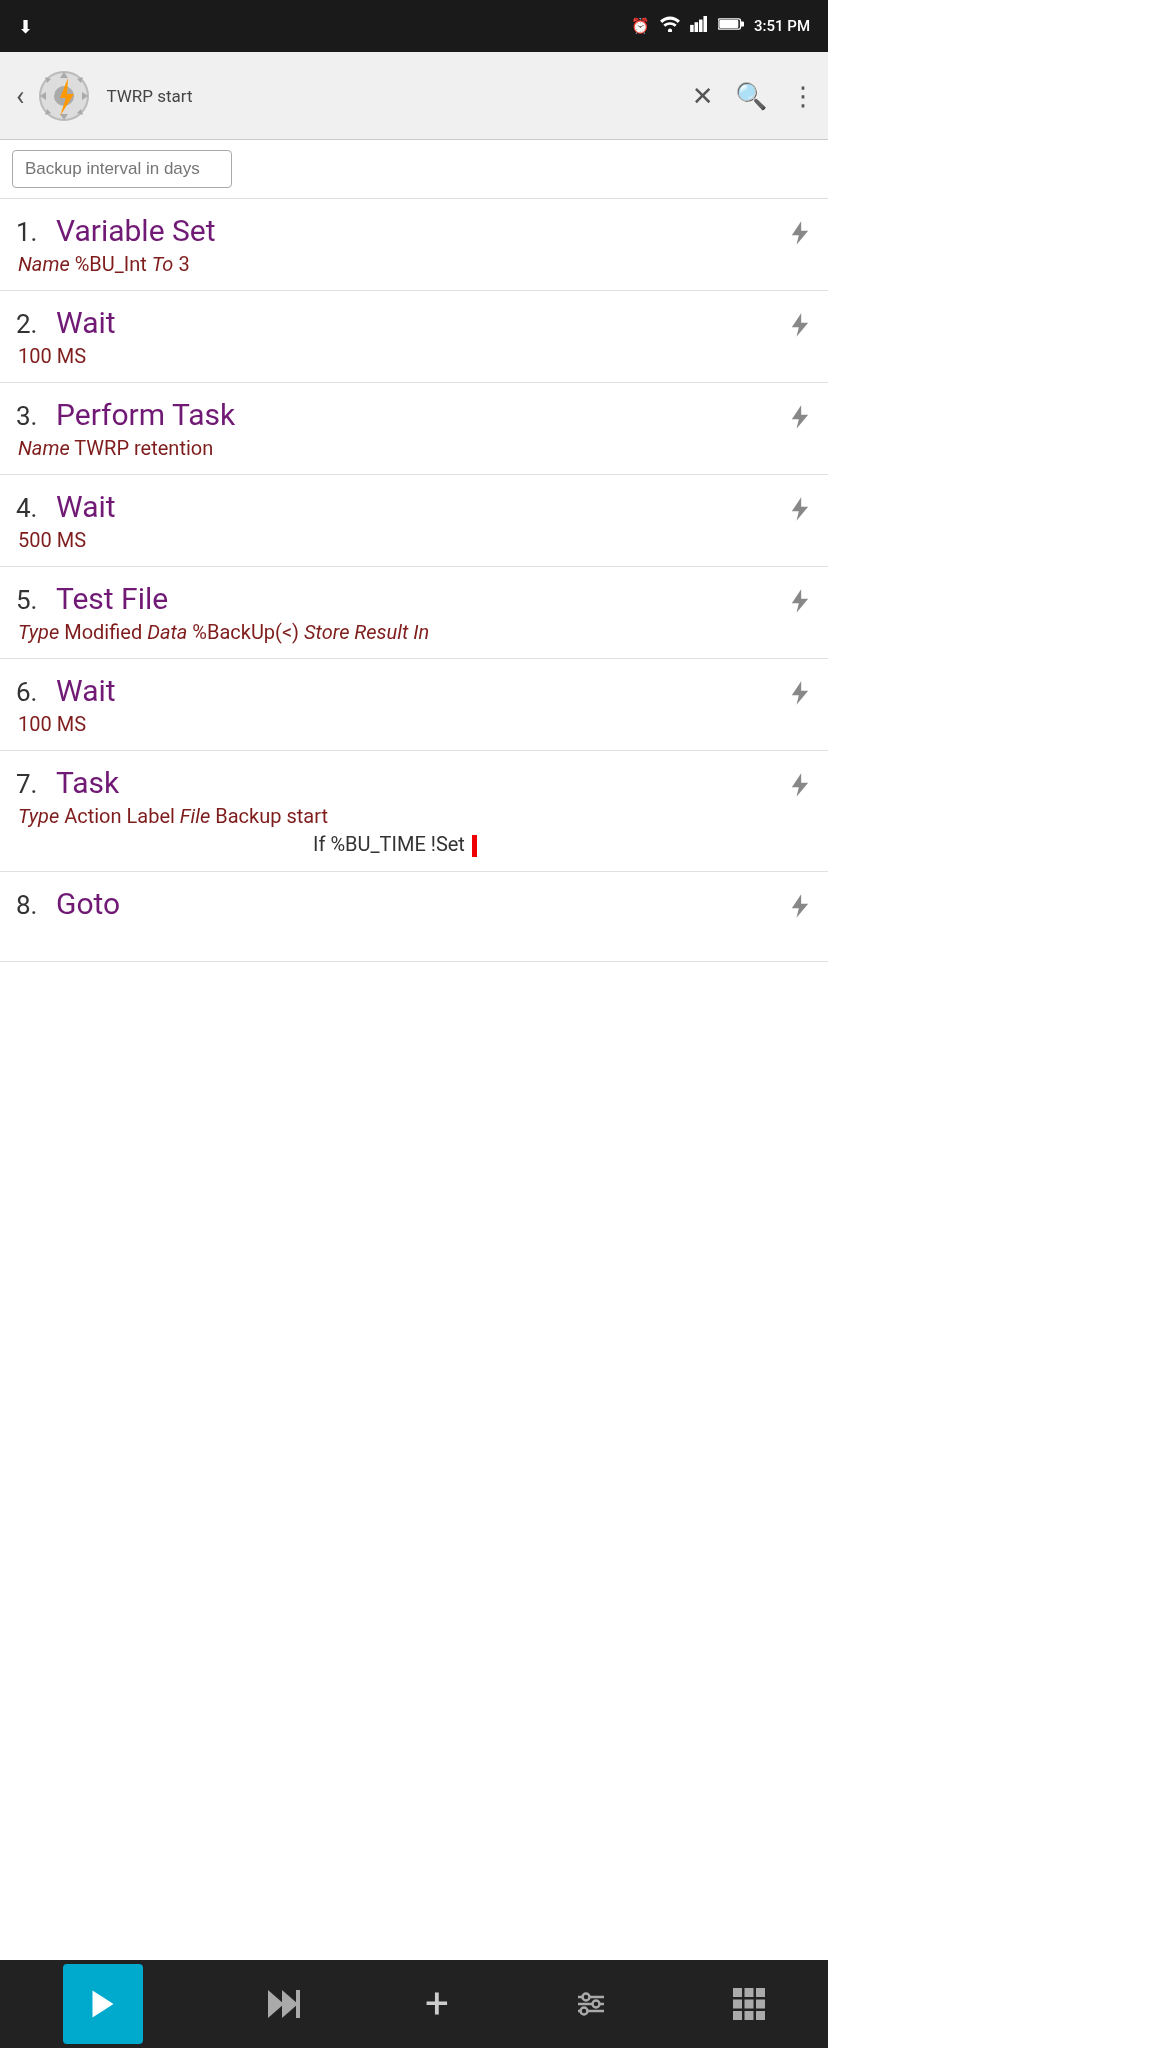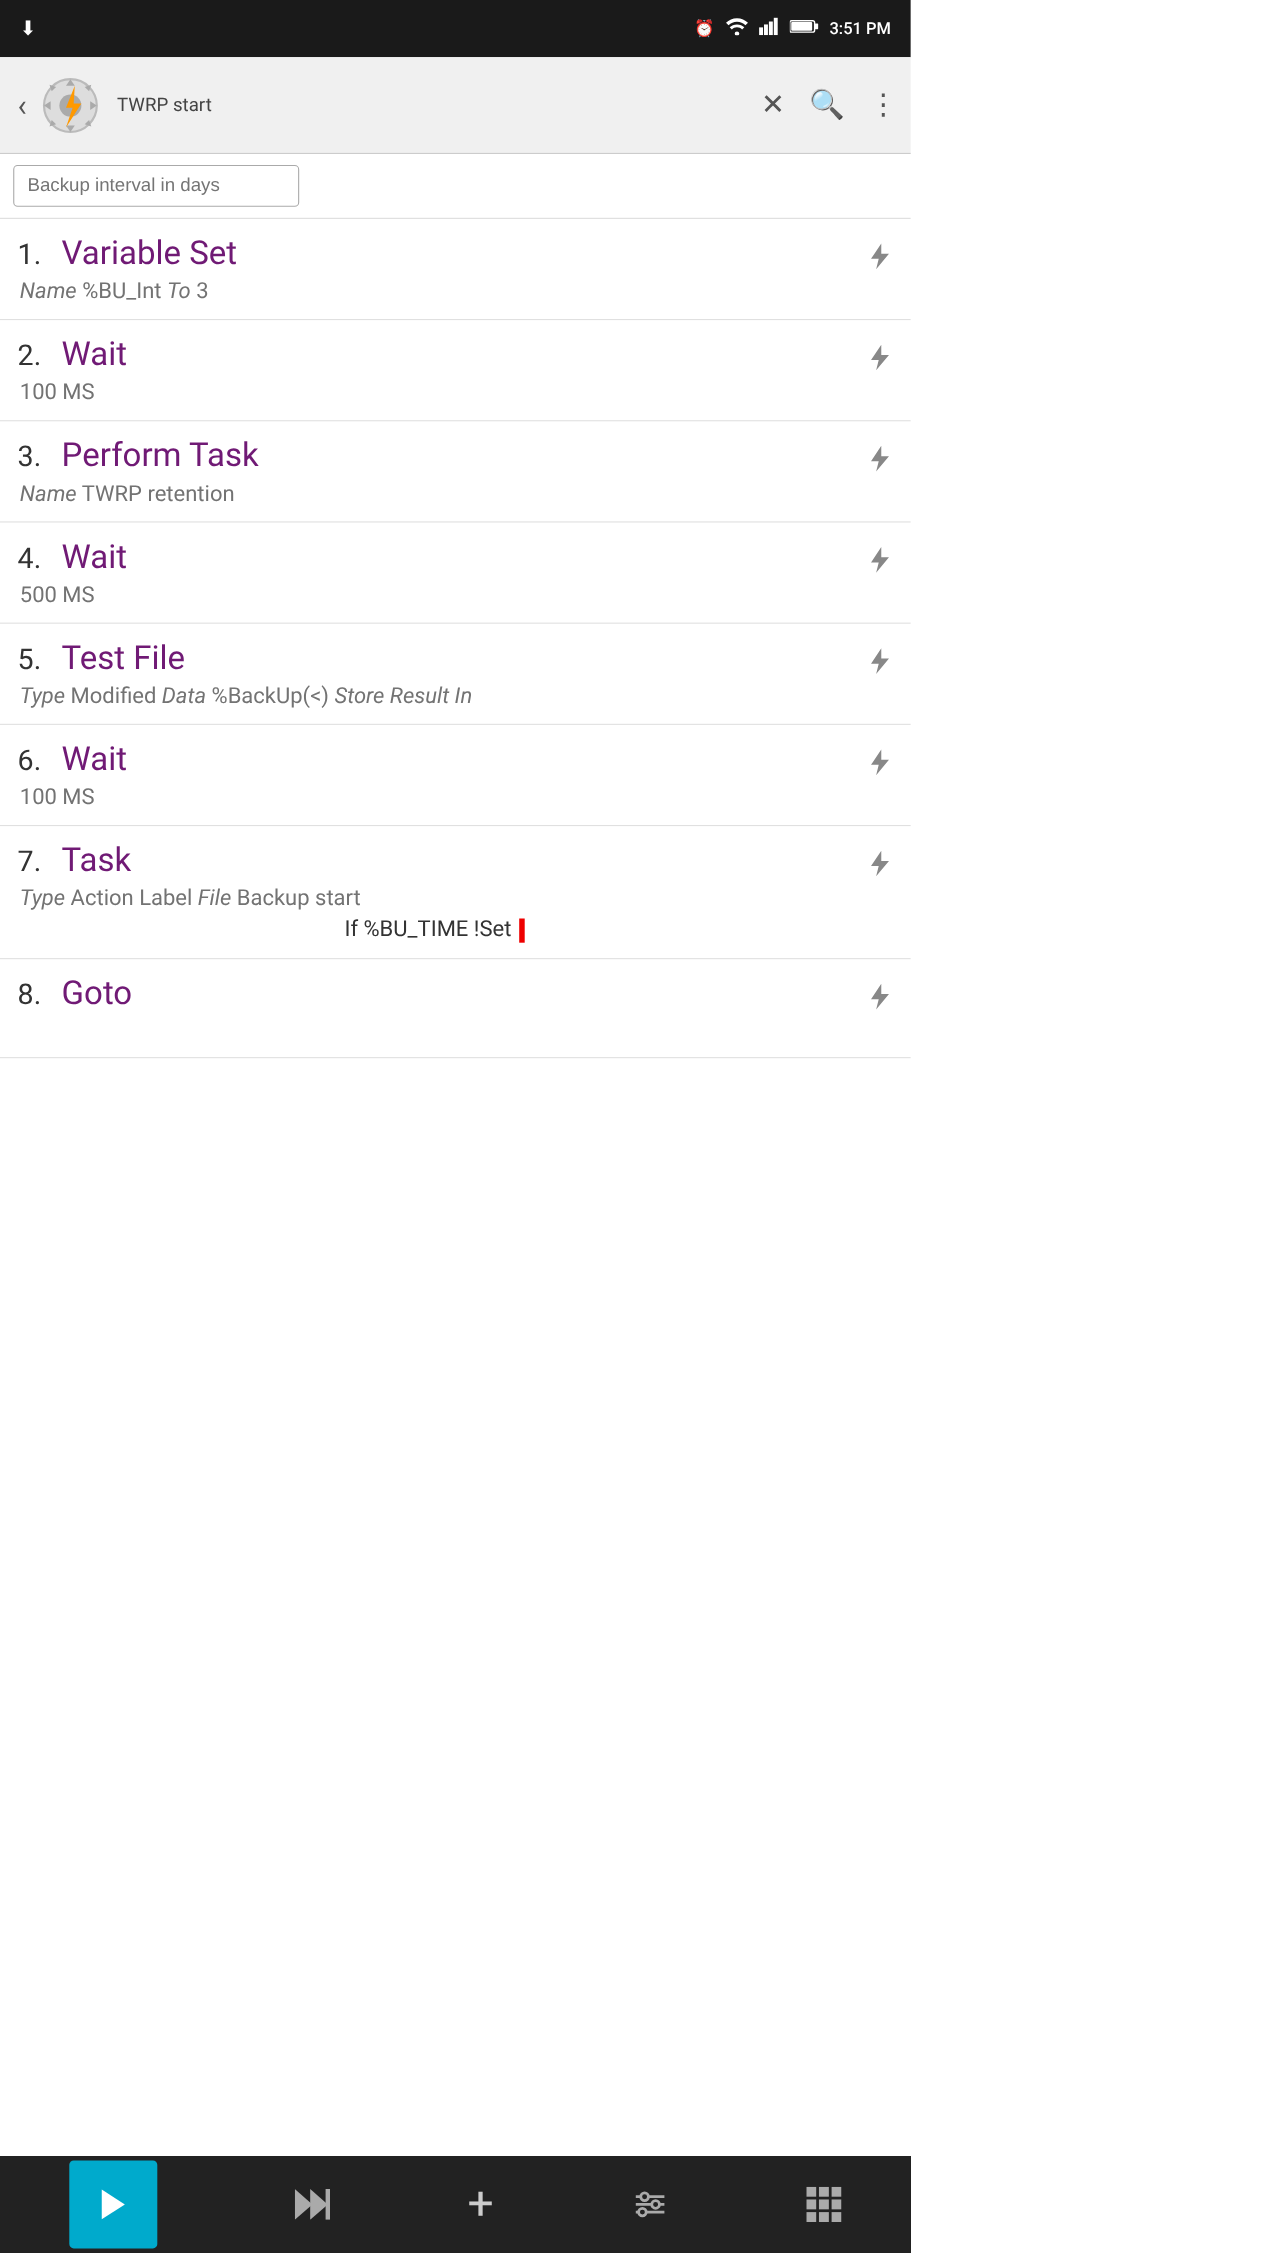--- a/index.html
+++ b/index.html
@@ -93,21 +93,21 @@
       padding: 10px 12px;
       background: #fff;
       border-bottom: 1px solid #ddd;
     }
     .search-bar {
       border: 1px solid #aaa;
       border-radius: 4px;
       padding: 8px 12px;
       font-size: 17px;
       color: #555;
-      width: 260px;
+      width: 220px;
       background: #fff;
     }
 
     
     .task-list {
       padding: 0;
     }
     .task-item {
       border-bottom: 1px solid #e0e0e0;
       padding: 14px 14px 14px 16px;
@@ -130,21 +130,21 @@
       font-weight: 400;
       min-width: 32px;
     }
     .task-title {
       font-size: 30px;
       color: #701a75;
       font-weight: 400;
     }
     .task-detail {
       font-size: 20px;
-      color: #737373;
+      color: #7f1d1d;
       margin-top: 4px;
       padding-left: 2px;
     }
     .task-condition {
       font-size: 20px;
       color: #333;
       margin-top: 4px;
       text-align: center;
       padding-right: 4px;
     }

